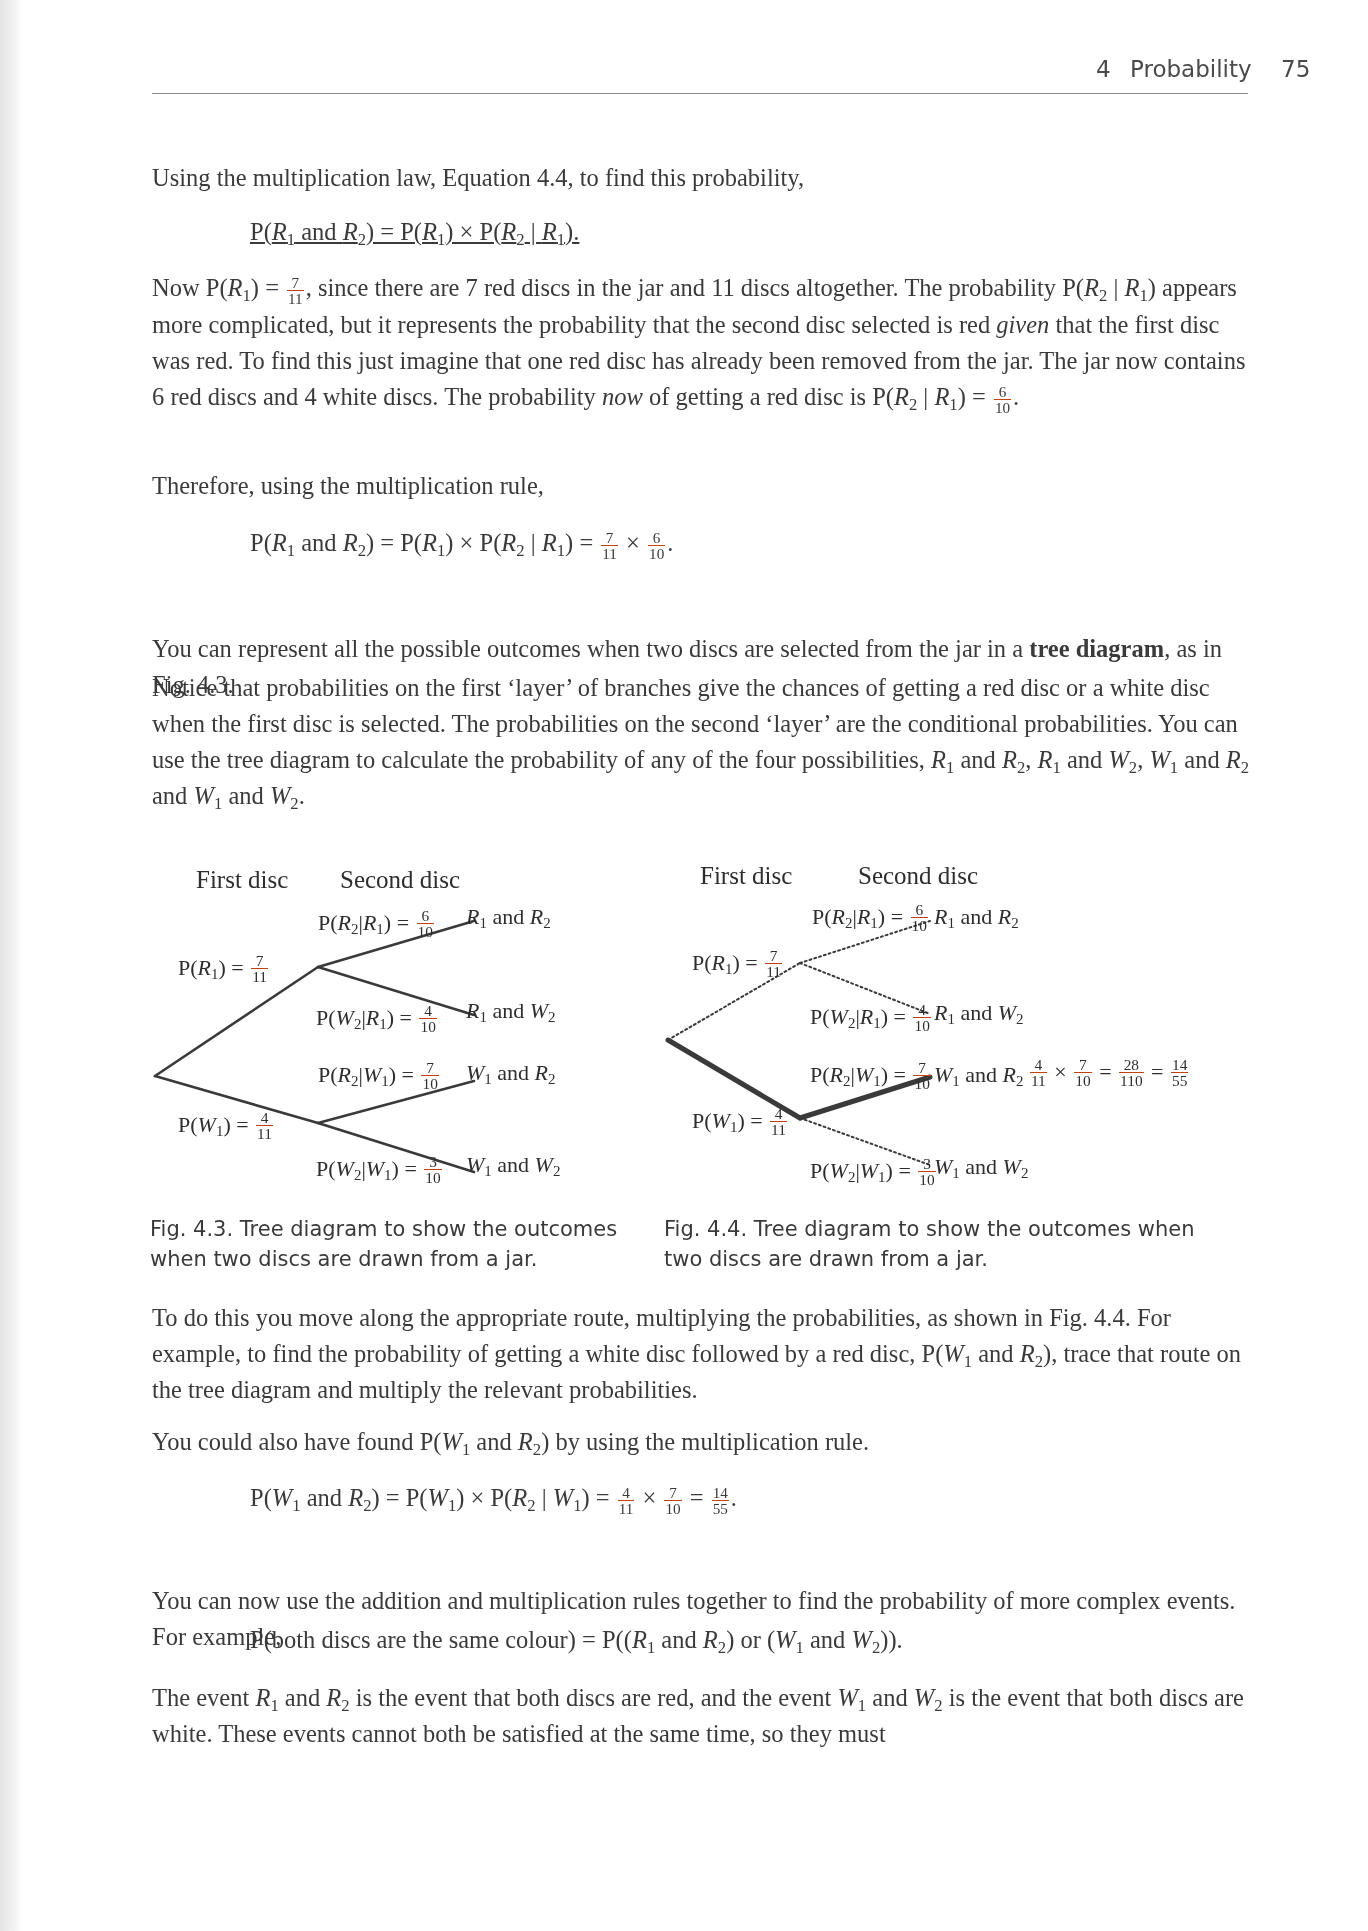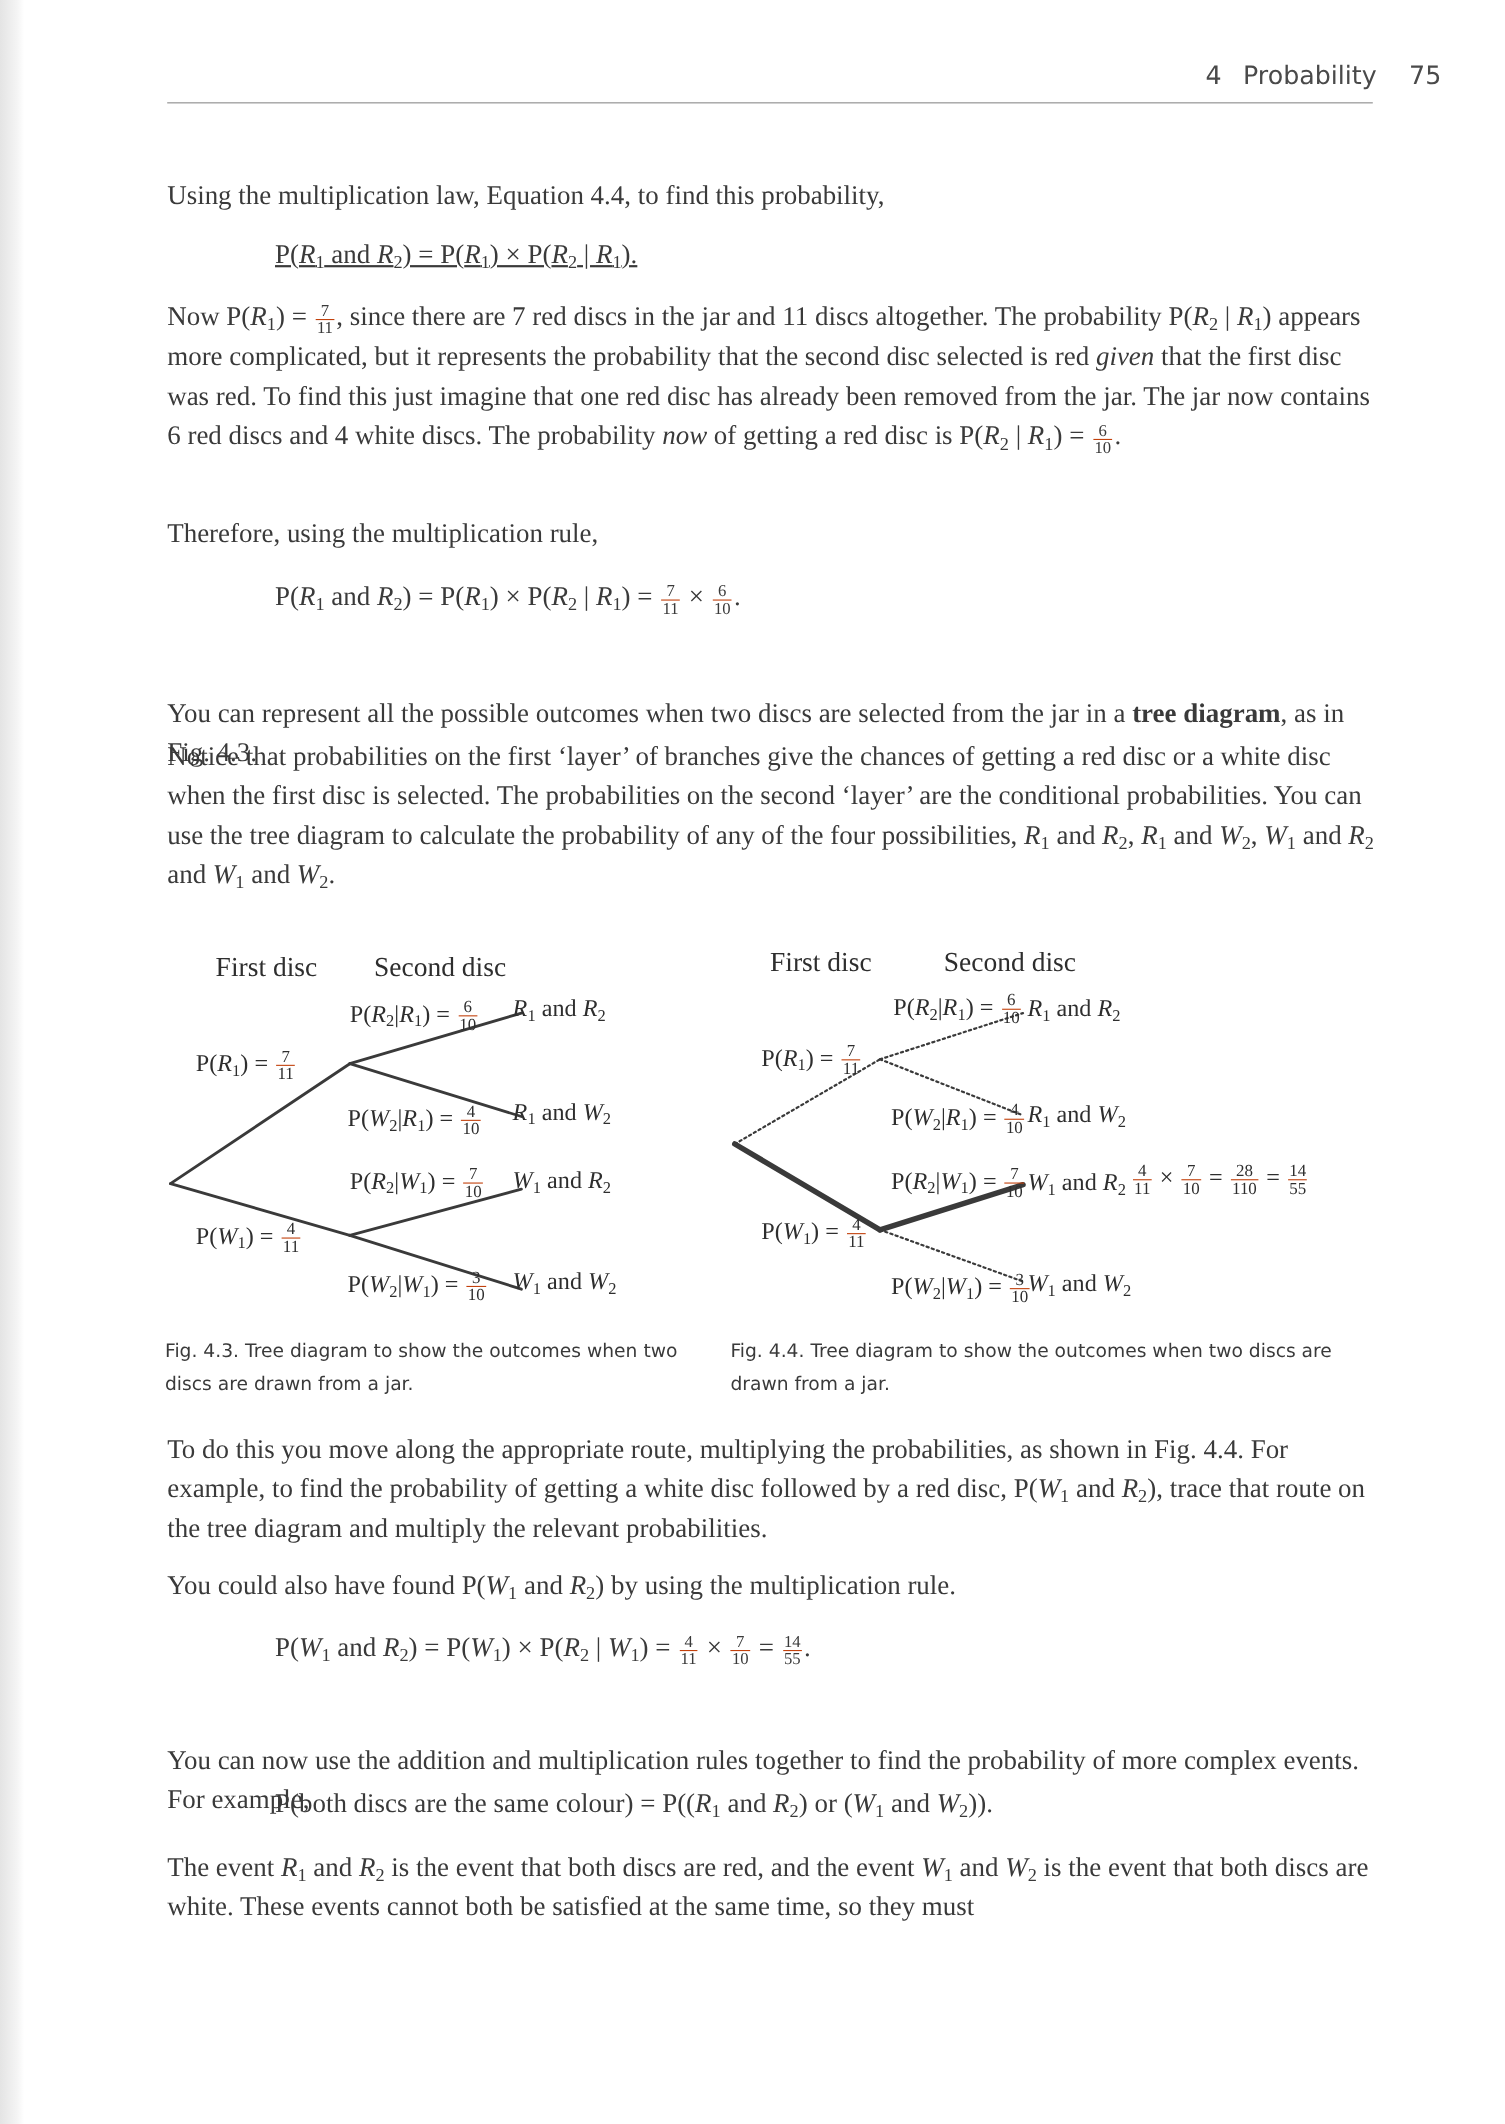--- a/index.html
+++ b/index.html
@@ -45,21 +45,21 @@
   .fig { position: absolute; }
   .fig svg { position: absolute; left: 0; top: 0; overflow: visible; }
   .flabel {
     position: absolute; font-family: "Liberation Serif", "DejaVu Serif", serif;
     font-size: 22px; color: #2e2e2e; white-space: nowrap;
   }
   .flabel .frac { font-size: 0.7em; vertical-align: -0.5em; }
   .fheader { font-size: 25px; }
   .caption {
     position: absolute; font-family: "DejaVu Sans", "Liberation Sans", sans-serif;
-    font-size: 17px; line-height: 30px; color: #3a3a3a; width: 470px;
+    font-size: 21px; line-height: 30px; color: #3a3a3a; width: 470px;
   }
 </style>
 </head>
 <body>
 
 <div class="edge-shadow"></div>
 
 <header class="running-head">
   <span class="chapter-num">4</span>
   <span class="chapter-title">Probability</span>

